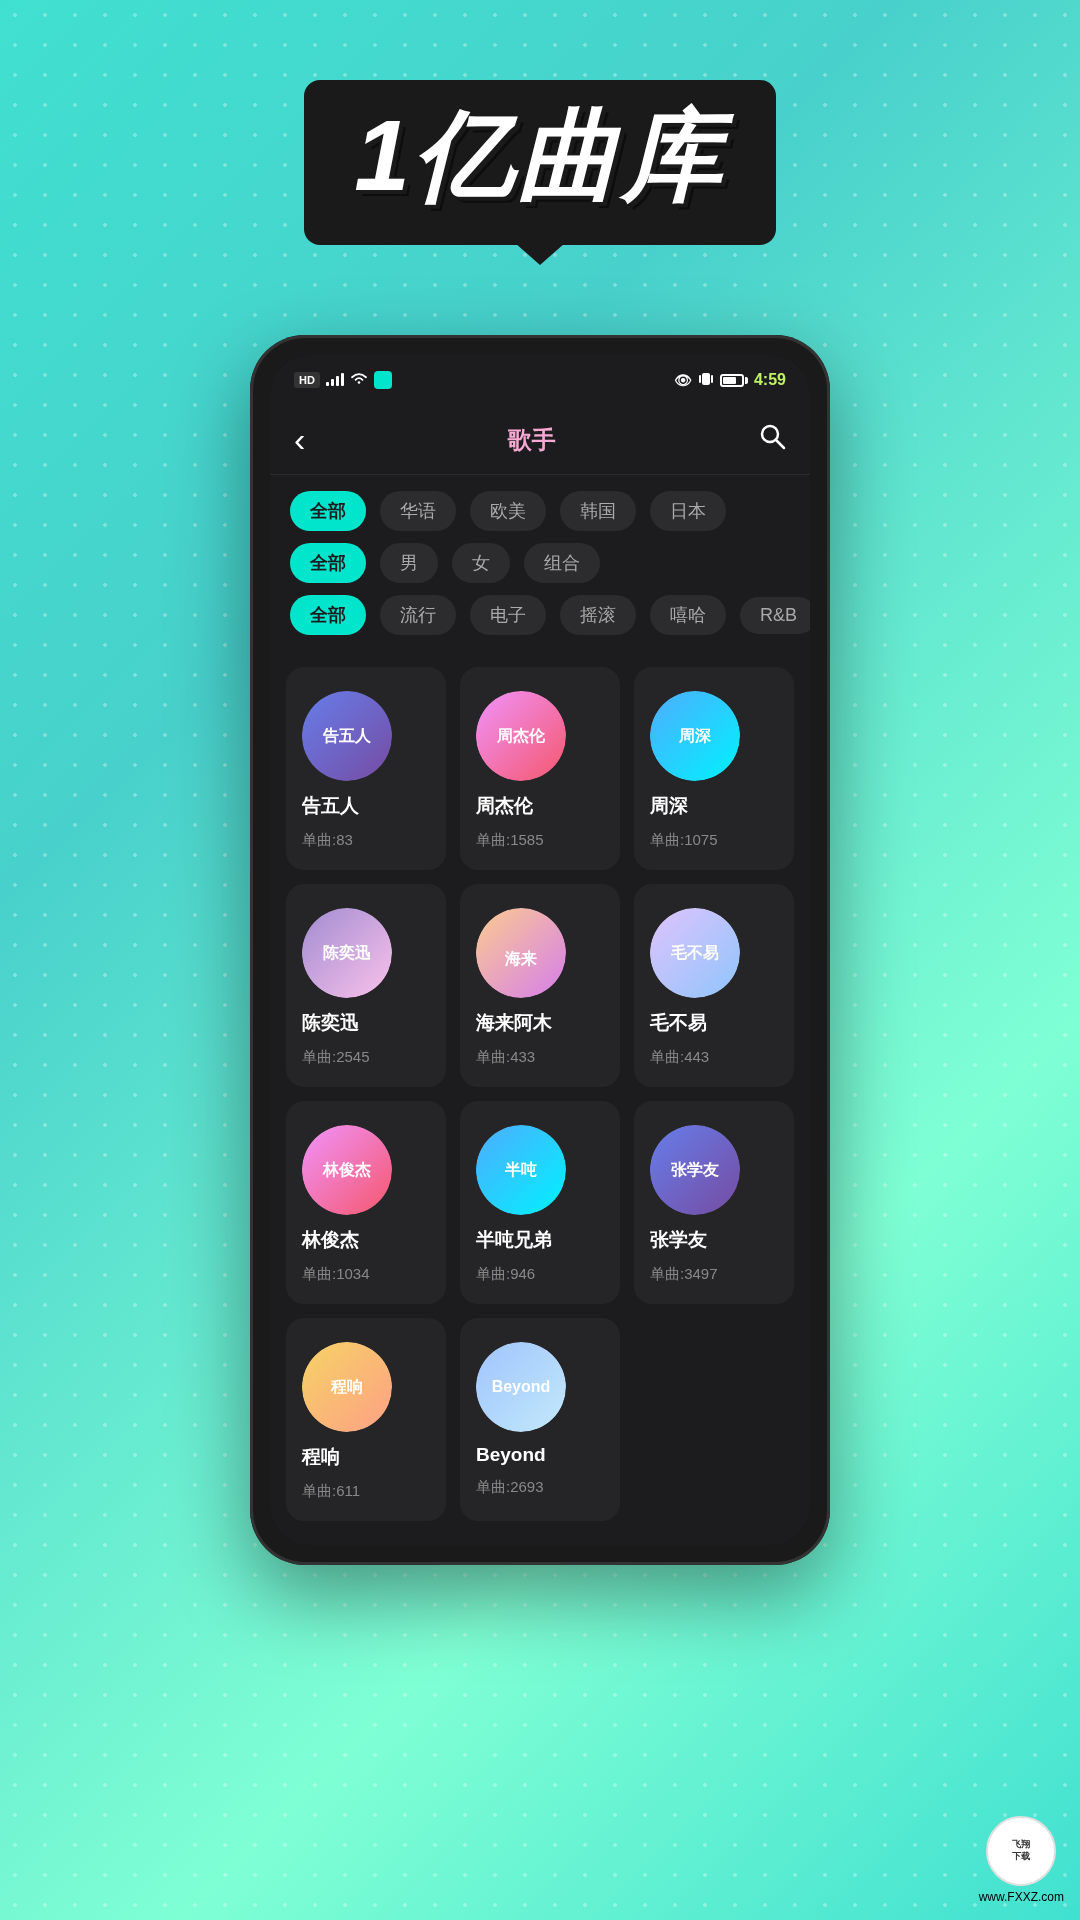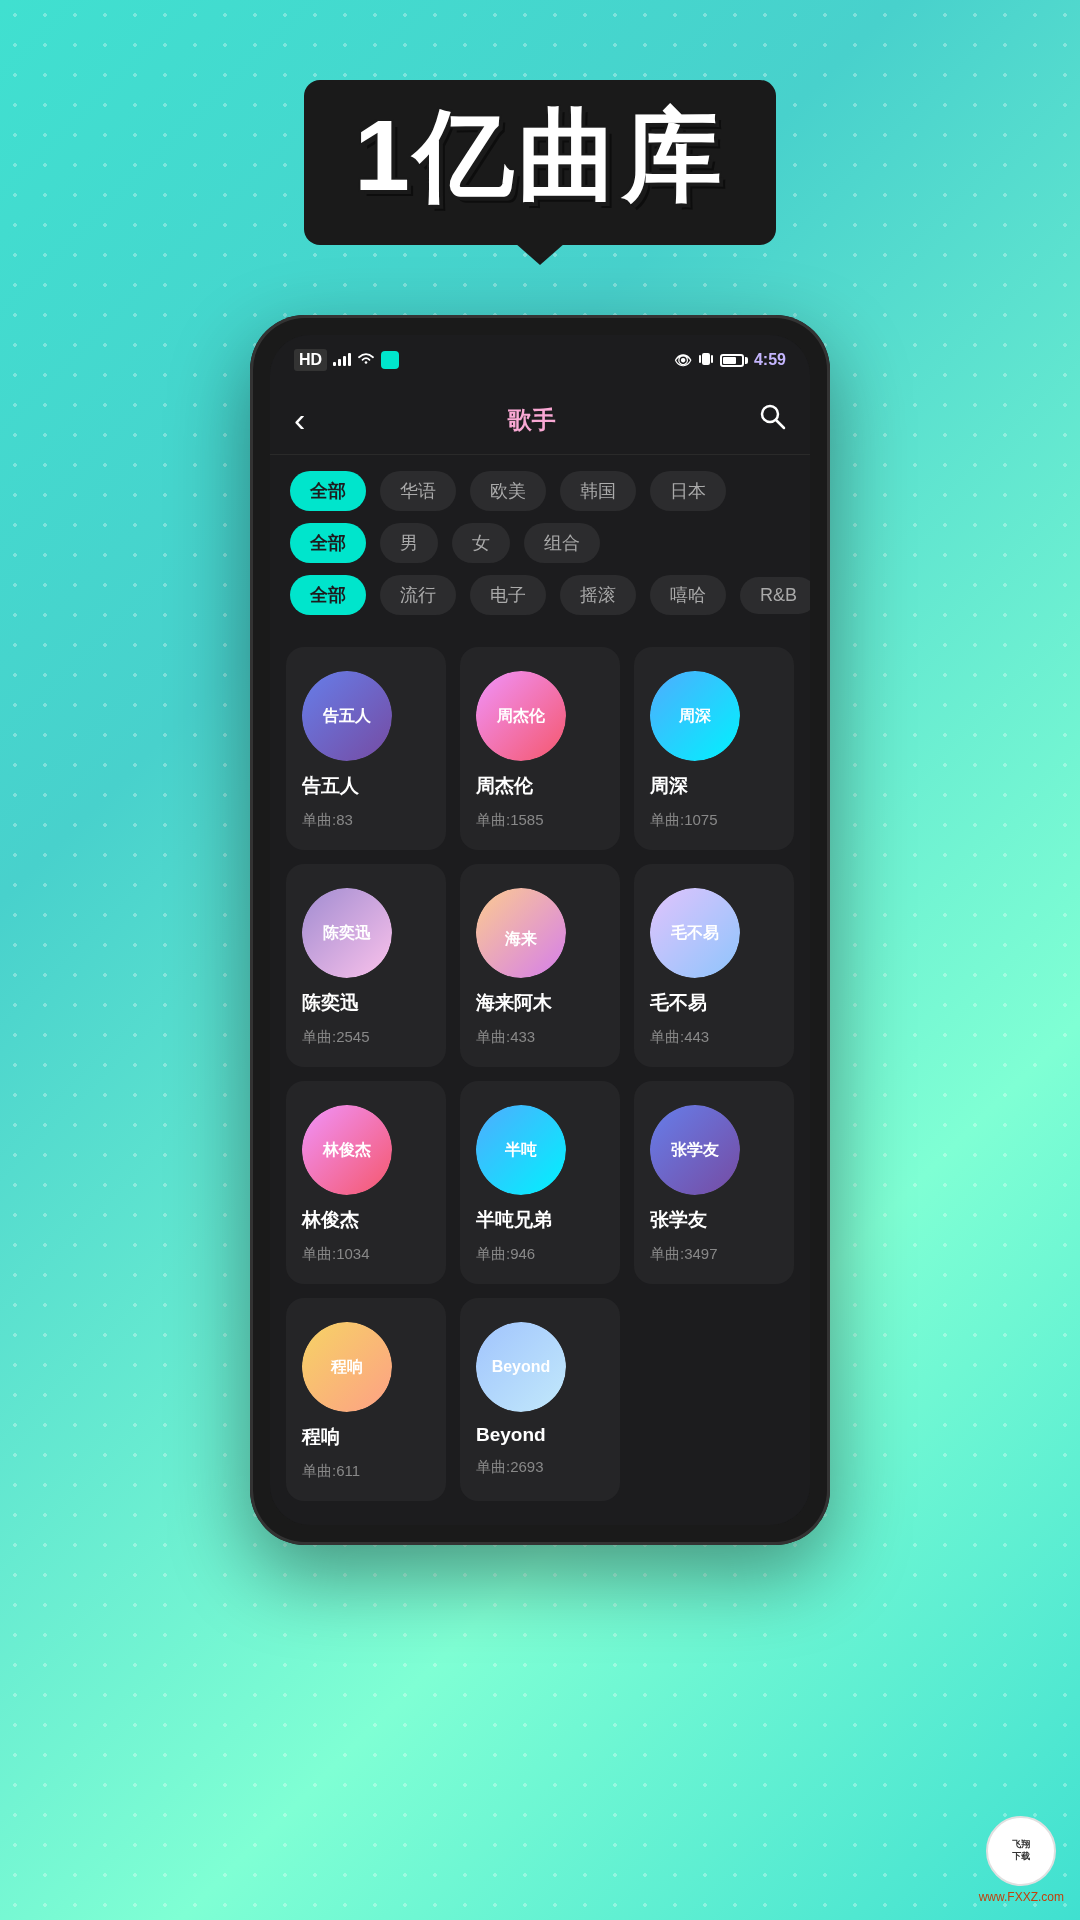--- a/index.html
+++ b/index.html
@@ -22,23 +22,24 @@
       content: '';
       position: absolute;
       top: 0; left: 0; right: 0; bottom: 0;
       background-image: radial-gradient(circle, rgba(255,255,255,0.3) 2px, transparent 2px);
       background-size: 30px 30px;
       pointer-events: none;
     }
 
     .hero-title-wrapper {
       margin-top: 80px;
-      margin-bottom: 40px;
+      margin-bottom: 60px;
       position: relative;
       z-index: 2;
+      font-style: italic;
     }
 
     .hero-title {
       font-size: 100px;
       font-weight: 900;
       color: white;
       text-shadow: 
         4px 4px 0px #1a1a1a,
         -2px -2px 0px #1a1a1a,
         2px -2px 0px #1a1a1a,
@@ -113,21 +114,21 @@
       display: flex;
       align-items: center;
       gap: 6px;
       font-size: 14px;
       font-weight: 600;
     }
 
     .status-badge {
       background: #333;
       color: white;
-      font-size: 16px;
+      font-size: 11px;
       padding: 2px 5px;
       border-radius: 3px;
       font-weight: 700;
     }
 
     
     .top-nav {
       background: #1c1c1e;
       height: 70px;
       display: flex;
@@ -260,21 +261,21 @@
       align-items: center;
       justify-content: center;
       font-size: 10px;
       color: #333;
       text-align: center;
       font-weight: 600;
     }
 
     .watermark-url {
       font-size: 12px;
-      color: #c2410c;
+      color: #000000;
       margin-top: 4px;
     }
 
     .battery-icon {
       display: inline-flex;
       align-items: center;
       gap: 1px;
     }
 
     .battery-body {
@@ -342,21 +343,21 @@
             <rect x="1" y="4" width="2" height="8" rx="1" fill="white"></rect>
             <rect x="13" y="4" width="2" height="8" rx="1" fill="white"></rect>
           </svg>
         </span>
         <div class="battery-icon">
           <div class="battery-body">
             <div class="battery-fill"></div>
           </div>
           <div class="battery-tip"></div>
         </div>
-        <span style="font-size:16px;font-weight:600;color:#c4b5fd;">4:59</span>
+        <span style="font-size:16px;font-weight:600;color:#bef264;">4:59</span>
       </div>
     </div>
 
     <div class="top-nav">
       <span class="nav-back" style="font-size:34px;font-weight:300;">‹</span>
       <span class="nav-title">歌手</span>
       <span class="nav-search">
         <svg width="28" height="28" viewBox="0 0 28 28" fill="none">
           <circle cx="12" cy="12" r="8" stroke="white" stroke-width="2.5"></circle>
           <line x1="18" y1="18" x2="26" y2="26" stroke="white" stroke-width="2.5" stroke-linecap="round"></line>

